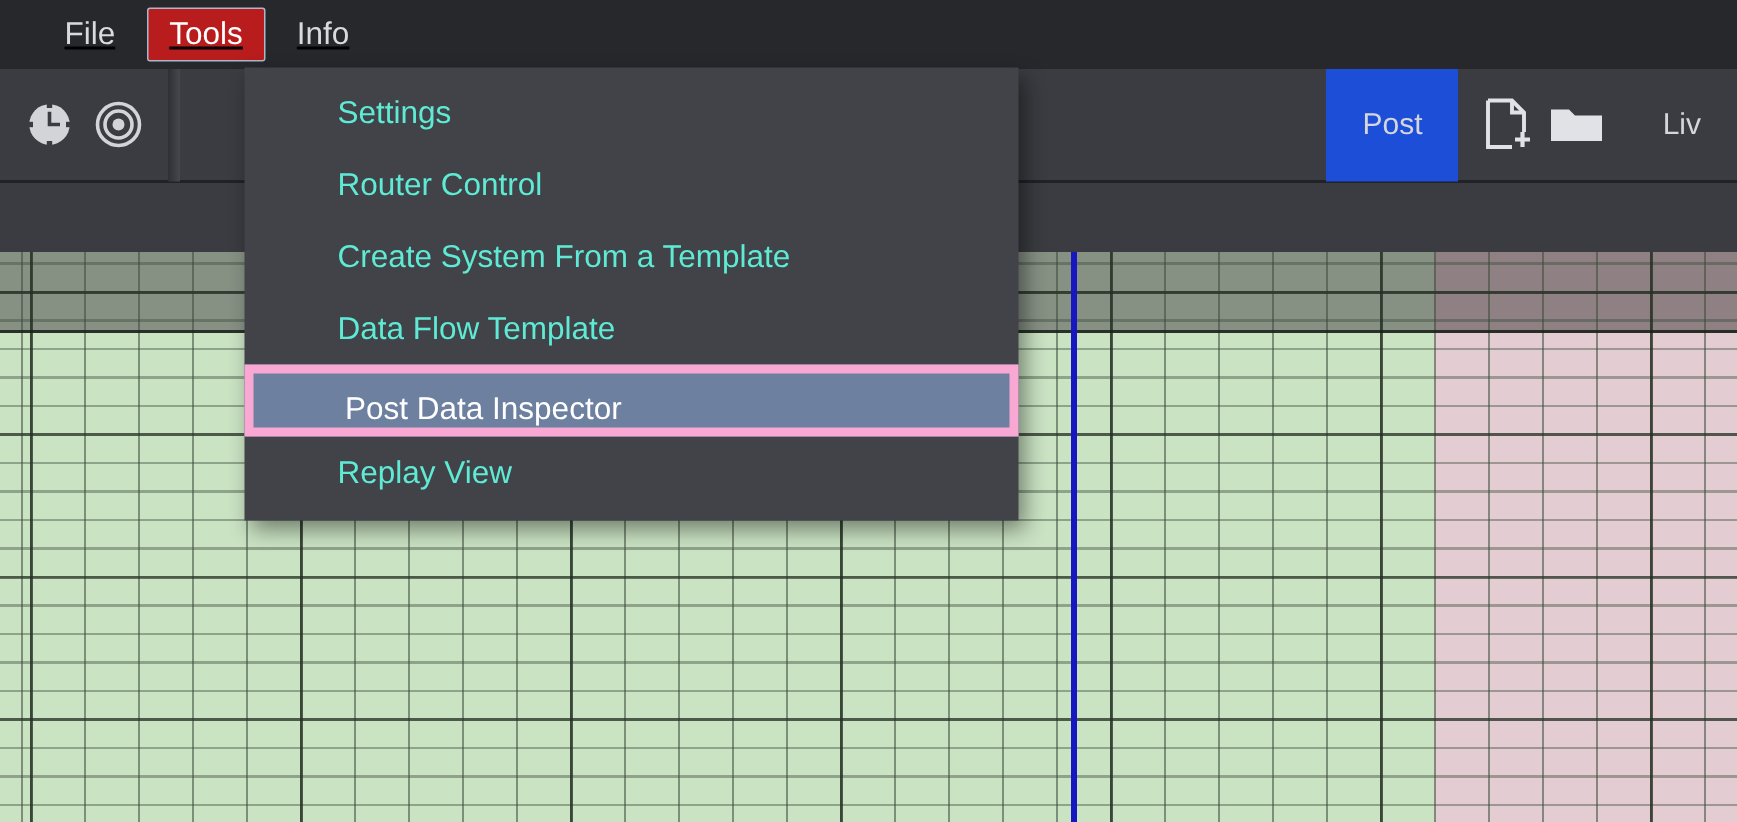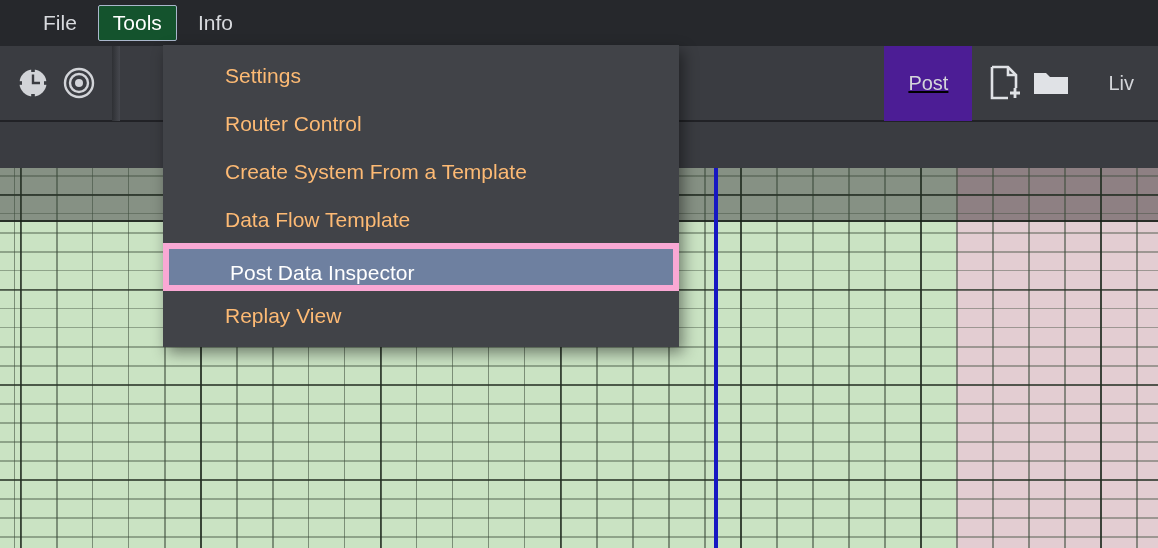--- a/index.html
+++ b/index.html
@@ -91,34 +91,35 @@
     width: 4px; height: 380px;
     background: #1717c2;
   }
 
   
   .menubar {
     position: absolute;
     left: 0; top: 0;
     width: 1158px; height: 46px;
     background: #26282c;
+    text-decoration: underline;
   }
   .menubar-inner { display: flex; align-items: center; height: 46px; padding-left: 28px; }
   .menu-title {
     color: #d8dade;
     font-size: 21px;
     padding: 4px 14px;
     margin-right: 6px;
     border: 1px solid transparent;
     border-radius: 2px;
     line-height: 26px;
     white-space: nowrap;
   }
   .menu-title.active {
-    background: #14532d;
+    background: #b91c1c;
     border: 1px solid #aab7cc;
     color: #ffffff;
   }
 
   .toolbar {
     position: absolute;
     left: 0; top: 46px;
     width: 1158px; height: 122px;
     background: #3a3c41;
   }
@@ -128,21 +129,21 @@
     width: 1158px; height: 76px;
     display: flex;
     align-items: center;
     background: #3a3c41;
     border-bottom: 2px solid #212226;
   }
   .tb-seg {
     display: flex; align-items: center; height: 76px;
     padding: 0 10px;
   }
-  .tb-seg.sunken { background: #4c1d95; text-decoration: underline; }
+  .tb-seg.sunken { background: #1d4ed8; }
   .tb-icon {
     width: 46px; height: 56px;
     display: flex; align-items: center; justify-content: center;
     color: #d2d4d8;
   }
   .tb-tall-sep {
     width: 8px; height: 76px;
     background: linear-gradient(to right, #2e3034, #46484e);
   }
   .combo {
@@ -171,21 +172,21 @@
     width: 516px;
     background: #414348;
     box-shadow: 4px 6px 14px rgba(0,0,0,0.45);
     padding: 6px 0 8px 0;
     z-index: 50;
   }
   .menu-item {
     height: 48px;
     line-height: 48px;
     padding-left: 61px;
-    color: #fdba74;
+    color: #5eead4;
     font-size: 21px;
     white-space: nowrap;
     border: 1px solid transparent;
   }
   .menu-item.highlight {
     background: #6e80a0;
     border: 6px solid #f9a8d4;
     color: #ffffff;
   }
 </style>

